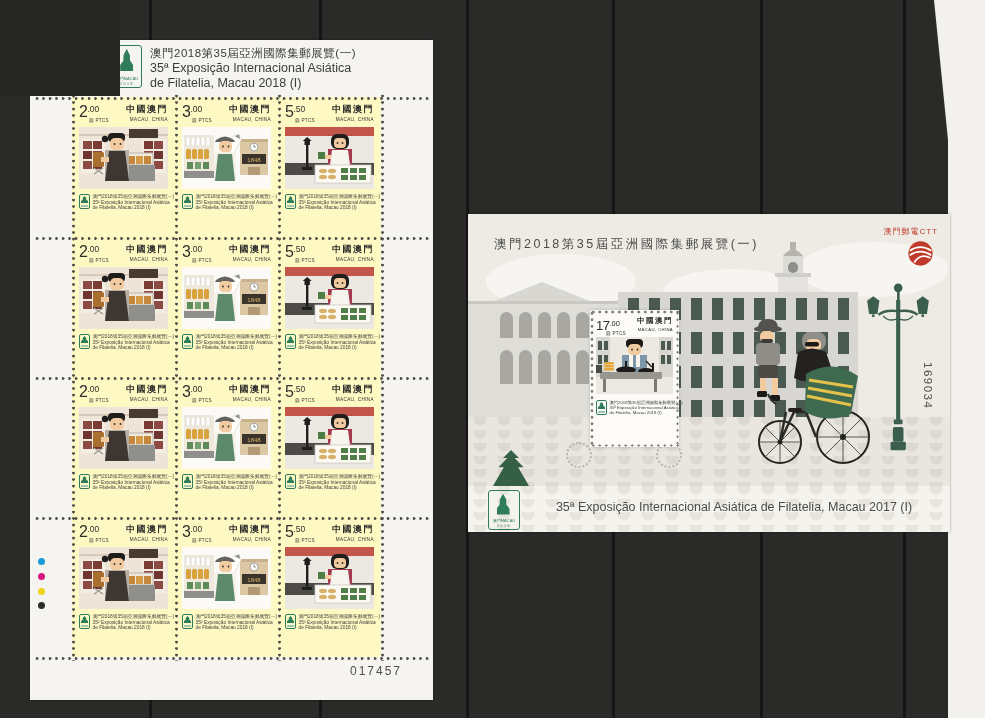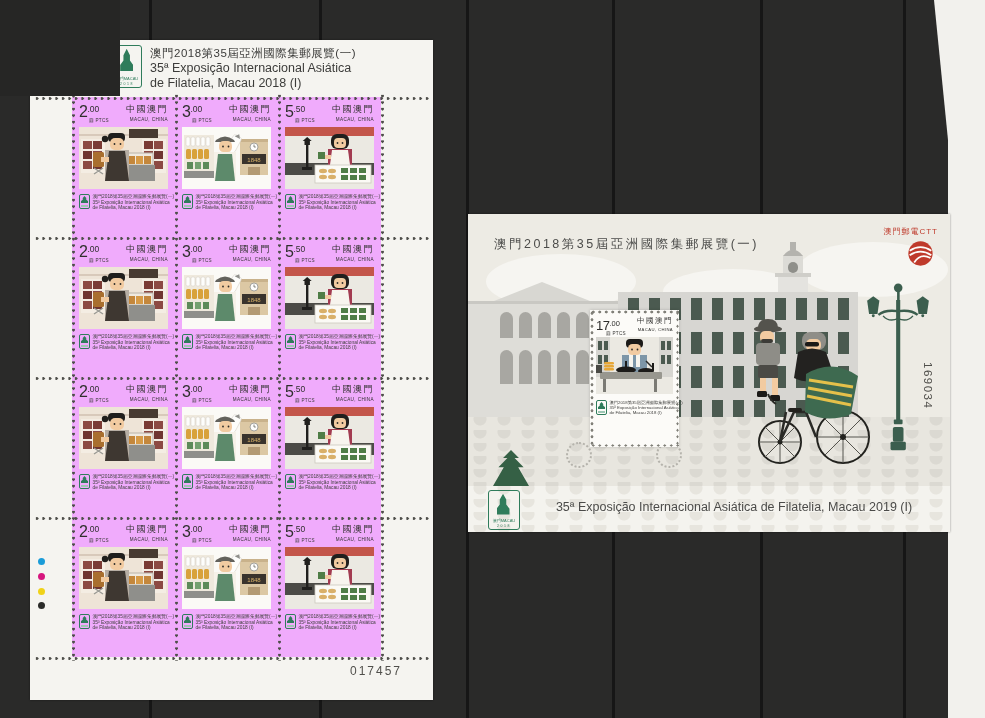--- a/index.html
+++ b/index.html
@@ -29,28 +29,28 @@
   
   .perf-h{position:absolute;height:3px;left:4px;width:395px;
     background-image:radial-gradient(circle at 3px 1.5px,#4d4d49 1.15px,rgba(0,0,0,0) 1.6px);
     background-size:6.5px 3px;background-repeat:repeat-x}
   .perf-v{position:absolute;width:3px;top:53px;height:568px;
     background-image:radial-gradient(circle at 1.5px 3px,#4d4d49 1.15px,rgba(0,0,0,0) 1.6px);
     background-size:3px 6.5px;background-repeat:repeat-y}
   
   #stamp-grid{position:absolute;left:42px;top:57px;width:309px;height:560px}
   .stamp-row{position:absolute;left:0;top:0;width:309px;height:140px}
-  .stamp{position:absolute;top:0;width:103px;height:140px;background:#f0abfc}
+  .stamp{position:absolute;top:0;width:103px;height:140px;background:#fef9c3}
   .s-head{display:flex;justify-content:space-between;padding:6px 7px 0}
   .val{position:relative;color:#2f2f2d}
   .val-num{font-size:16px;letter-spacing:-.5px}
   .val-cents{font-size:8.5px;position:relative;top:-5px}
   .val-cur{display:block;font-size:4.6px;letter-spacing:.3px;margin:-3px 0 0 10px;color:#3a3a38}
   .cty{text-align:right;color:#2f2f2d}
-  .cty-zh{font-size:9px;font-weight:normal;letter-spacing:1.5px}
+  .cty-zh{font-size:9px;font-weight:bold;letter-spacing:1.5px}
   .cty-en{font-size:4.6px;letter-spacing:.4px;margin-top:1px}
   .s-art{position:absolute;left:7px;top:30px;width:89px;height:62px}
   .s-cap{position:absolute;left:7px;top:97px;right:4px;display:flex;gap:2.5px;align-items:flex-start}
   .mini-logo{width:9px;height:13px;flex:none;border:1px solid #2f7c5b;border-radius:2px;position:relative}
   .mini-logo::after{content:"";position:absolute;left:1px;right:1px;top:1px;height:7px;background:#2f7c5b;
     clip-path:polygon(50% 0,75% 28%,75% 52%,100% 72%,100% 100%,0 100%,0 72%,25% 52%,25% 28%)}
   .mini-logo::before{content:"";position:absolute;left:1px;right:1px;bottom:1px;height:2.5px;background:#9dc7b4}
   .cap-lines div{font-size:4.8px;line-height:5.7px;color:#3f3f3d;white-space:nowrap}
   .reg-dot{position:absolute;left:8px;width:7px;height:7px;border-radius:50%}
   .serial-left{position:absolute;left:320px;top:624px;font-size:12px;letter-spacing:2px;color:#504f4b}
@@ -933,21 +933,21 @@
       </div>
     </div>
   </div>
 
   <div class="caption-band">
     <div class="mlogo cap-logo">
       <div class="arch"></div>
       <div class="t1">澳門MACAU</div>
       <div class="t2">2018</div>
     </div>
-    <div class="rs-caption">35ª Exposição Internacional Asiática de Filatelia, Macau 2019 (I)</div>
+    <div class="rs-caption">35ª Exposição Internacional Asiática de Filatelia, Macau 2017 (I)</div>
   </div>
 
   <div class="rs-title">澳門2018第35屆亞洲國際集郵展覽(一)</div>
   <div class="ctt-label">澳門郵電CTT</div>
   <svg class="ctt-logo" viewBox="0 0 30 30">
     <circle cx="15" cy="15" r="13.5" fill="#bf3a2b"></circle>
     <path d="M3 12 Q15 4 27 12 M3 17 Q15 9 27 17 M8 25 Q15 14 26 20" stroke="#fdfdfb" stroke-width="2" fill="none"></path>
   </svg>
   <div class="serial-right">169034</div>
 </div>

